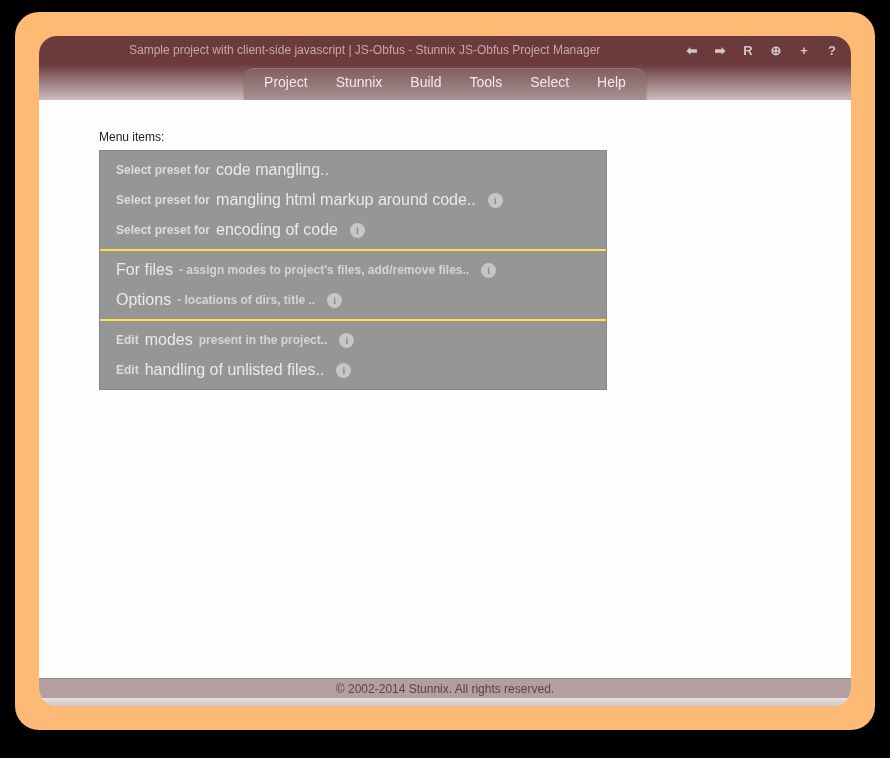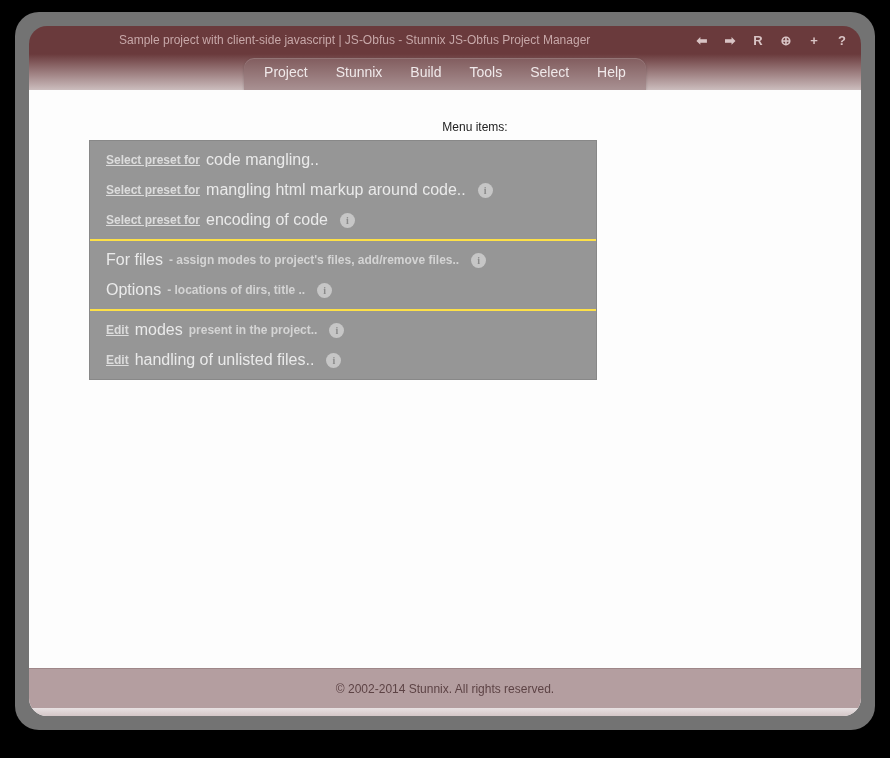--- a/index.html
+++ b/index.html
@@ -7,23 +7,23 @@
     background: #000;
     font-family: Verdana, Geneva, sans-serif;
     width: 890px;
     height: 758px;
     overflow: hidden;
   }
   .outer-frame {
     width: 860px;
     height: 718px;
     margin: 12px auto 0;
-    background: #737373;
+    background: #fdba74;
     border-radius: 24px;
-    padding: 14px;
+    padding: 24px;
     box-shadow: 0 2px 10px rgba(0,0,0,0.8);
   }
   .inner-frame {
     width: 100%;
     height: 100%;
     background: linear-gradient(to bottom, #6a3a3c 0%, #6a3a3c 28px, #f7f7f7 80px, #f7f7f7 100%);
     border-radius: 18px;
     overflow: hidden;
     position: relative;
     display: flex;
@@ -69,21 +69,20 @@
   .menu-bar .mitem {
     color: #f0e9ea;
     font-size: 14px;
     cursor: pointer;
   }
   .content {
     flex: 1;
     background: #fdfdfd;
     padding: 30px 0 0 60px;
     overflow: auto;
-    text-align: center;
   }
   .menu-label {
     font-size: 12px;
     color: #222;
     margin-bottom: 6px;
   }
   .panel {
     width: 508px;
     background: #969696;
     border: 1px solid #888;
@@ -101,21 +100,20 @@
     padding: 3px 16px;
     color: #e3e3e3;
     cursor: pointer;
     font-size: 13px;
     line-height: 1.5;
   }
   .row .prefix {
     font-weight: bold;
     font-size: 12px;
     color: #dcdcdc;
-    text-decoration: underline;
   }
   .row .main {
     font-weight: normal;
     font-size: 16px;
     color: #eaeaea;
   }
   .row .suffix {
     font-weight: bold;
     font-size: 12px;
     color: #d4d4d4;
@@ -128,21 +126,21 @@
     background: #c6c6c6;
     color: #8a8a8a;
     font-size: 10px;
     font-weight: bold;
     align-items: center;
     justify-content: center;
     margin-left: 6px;
     font-family: Georgia, serif;
   }
   .footer {
-    height: 40px;
+    height: 20px;
     background: #b49ea0;
     border-top: 1px solid #9e8789;
     display: flex;
     align-items: center;
     justify-content: center;
     color: #5d4345;
     font-size: 12px;
   }
   .bottom-border {
     height: 8px;

